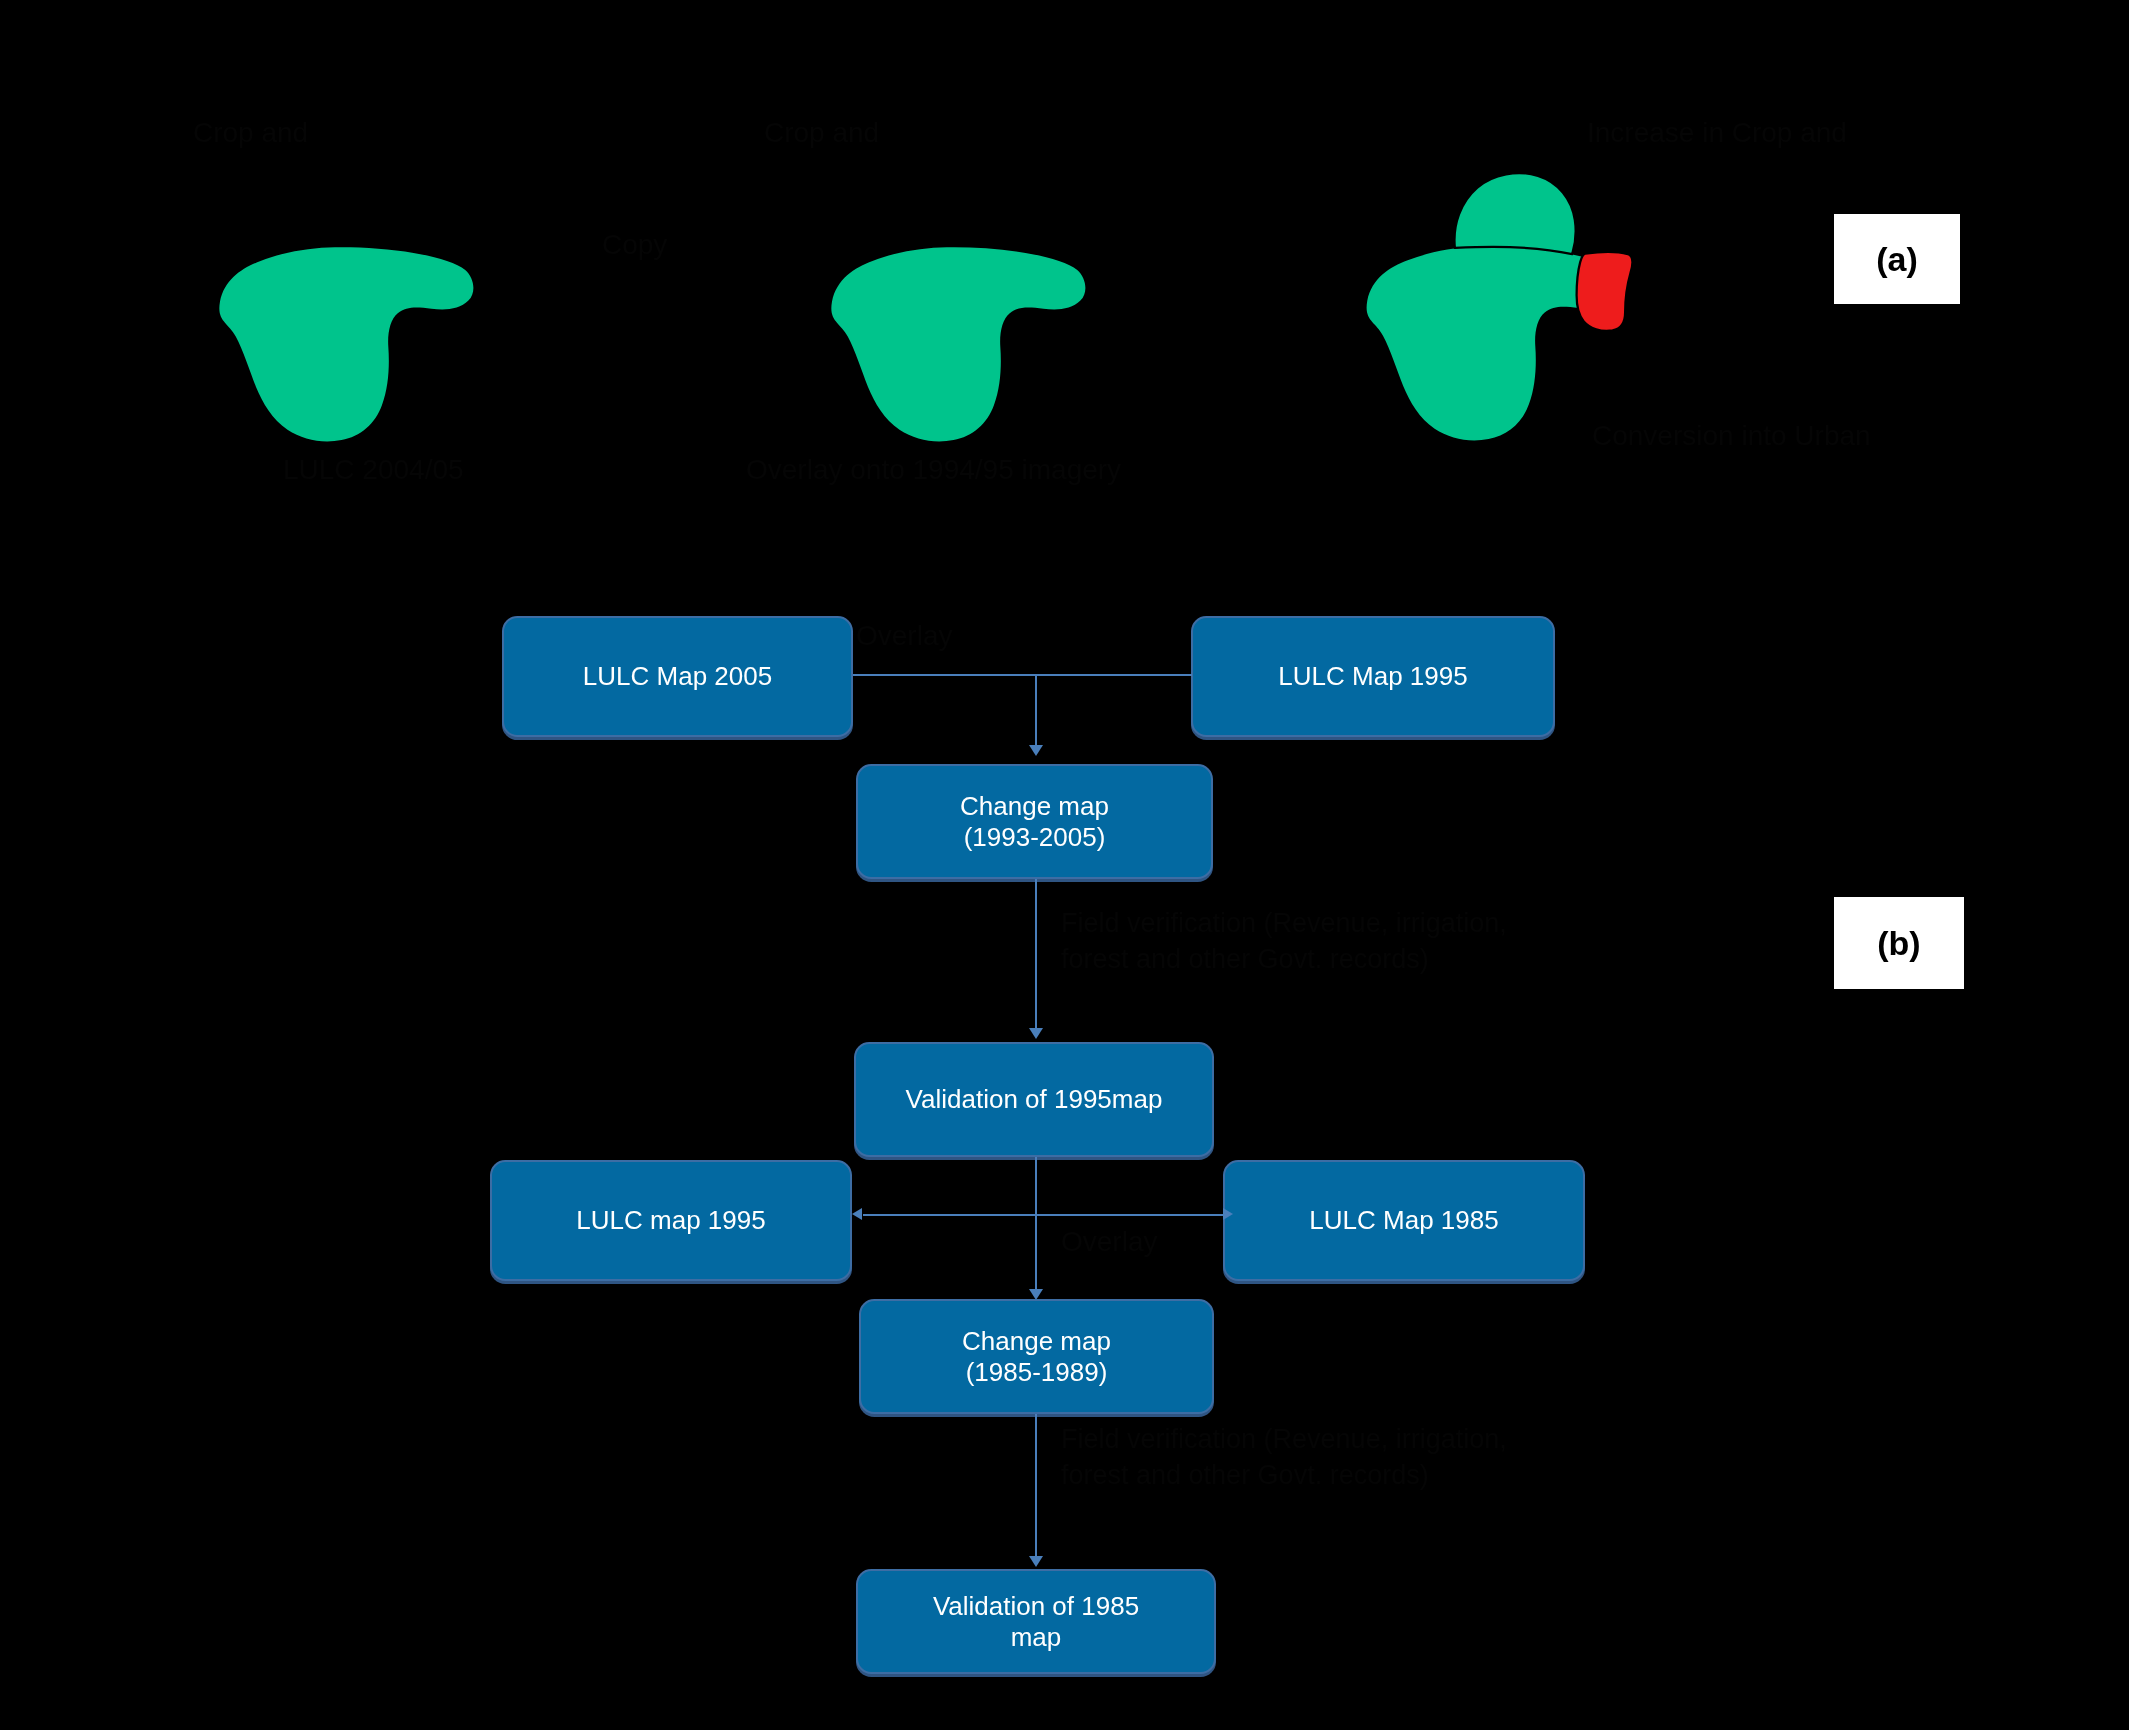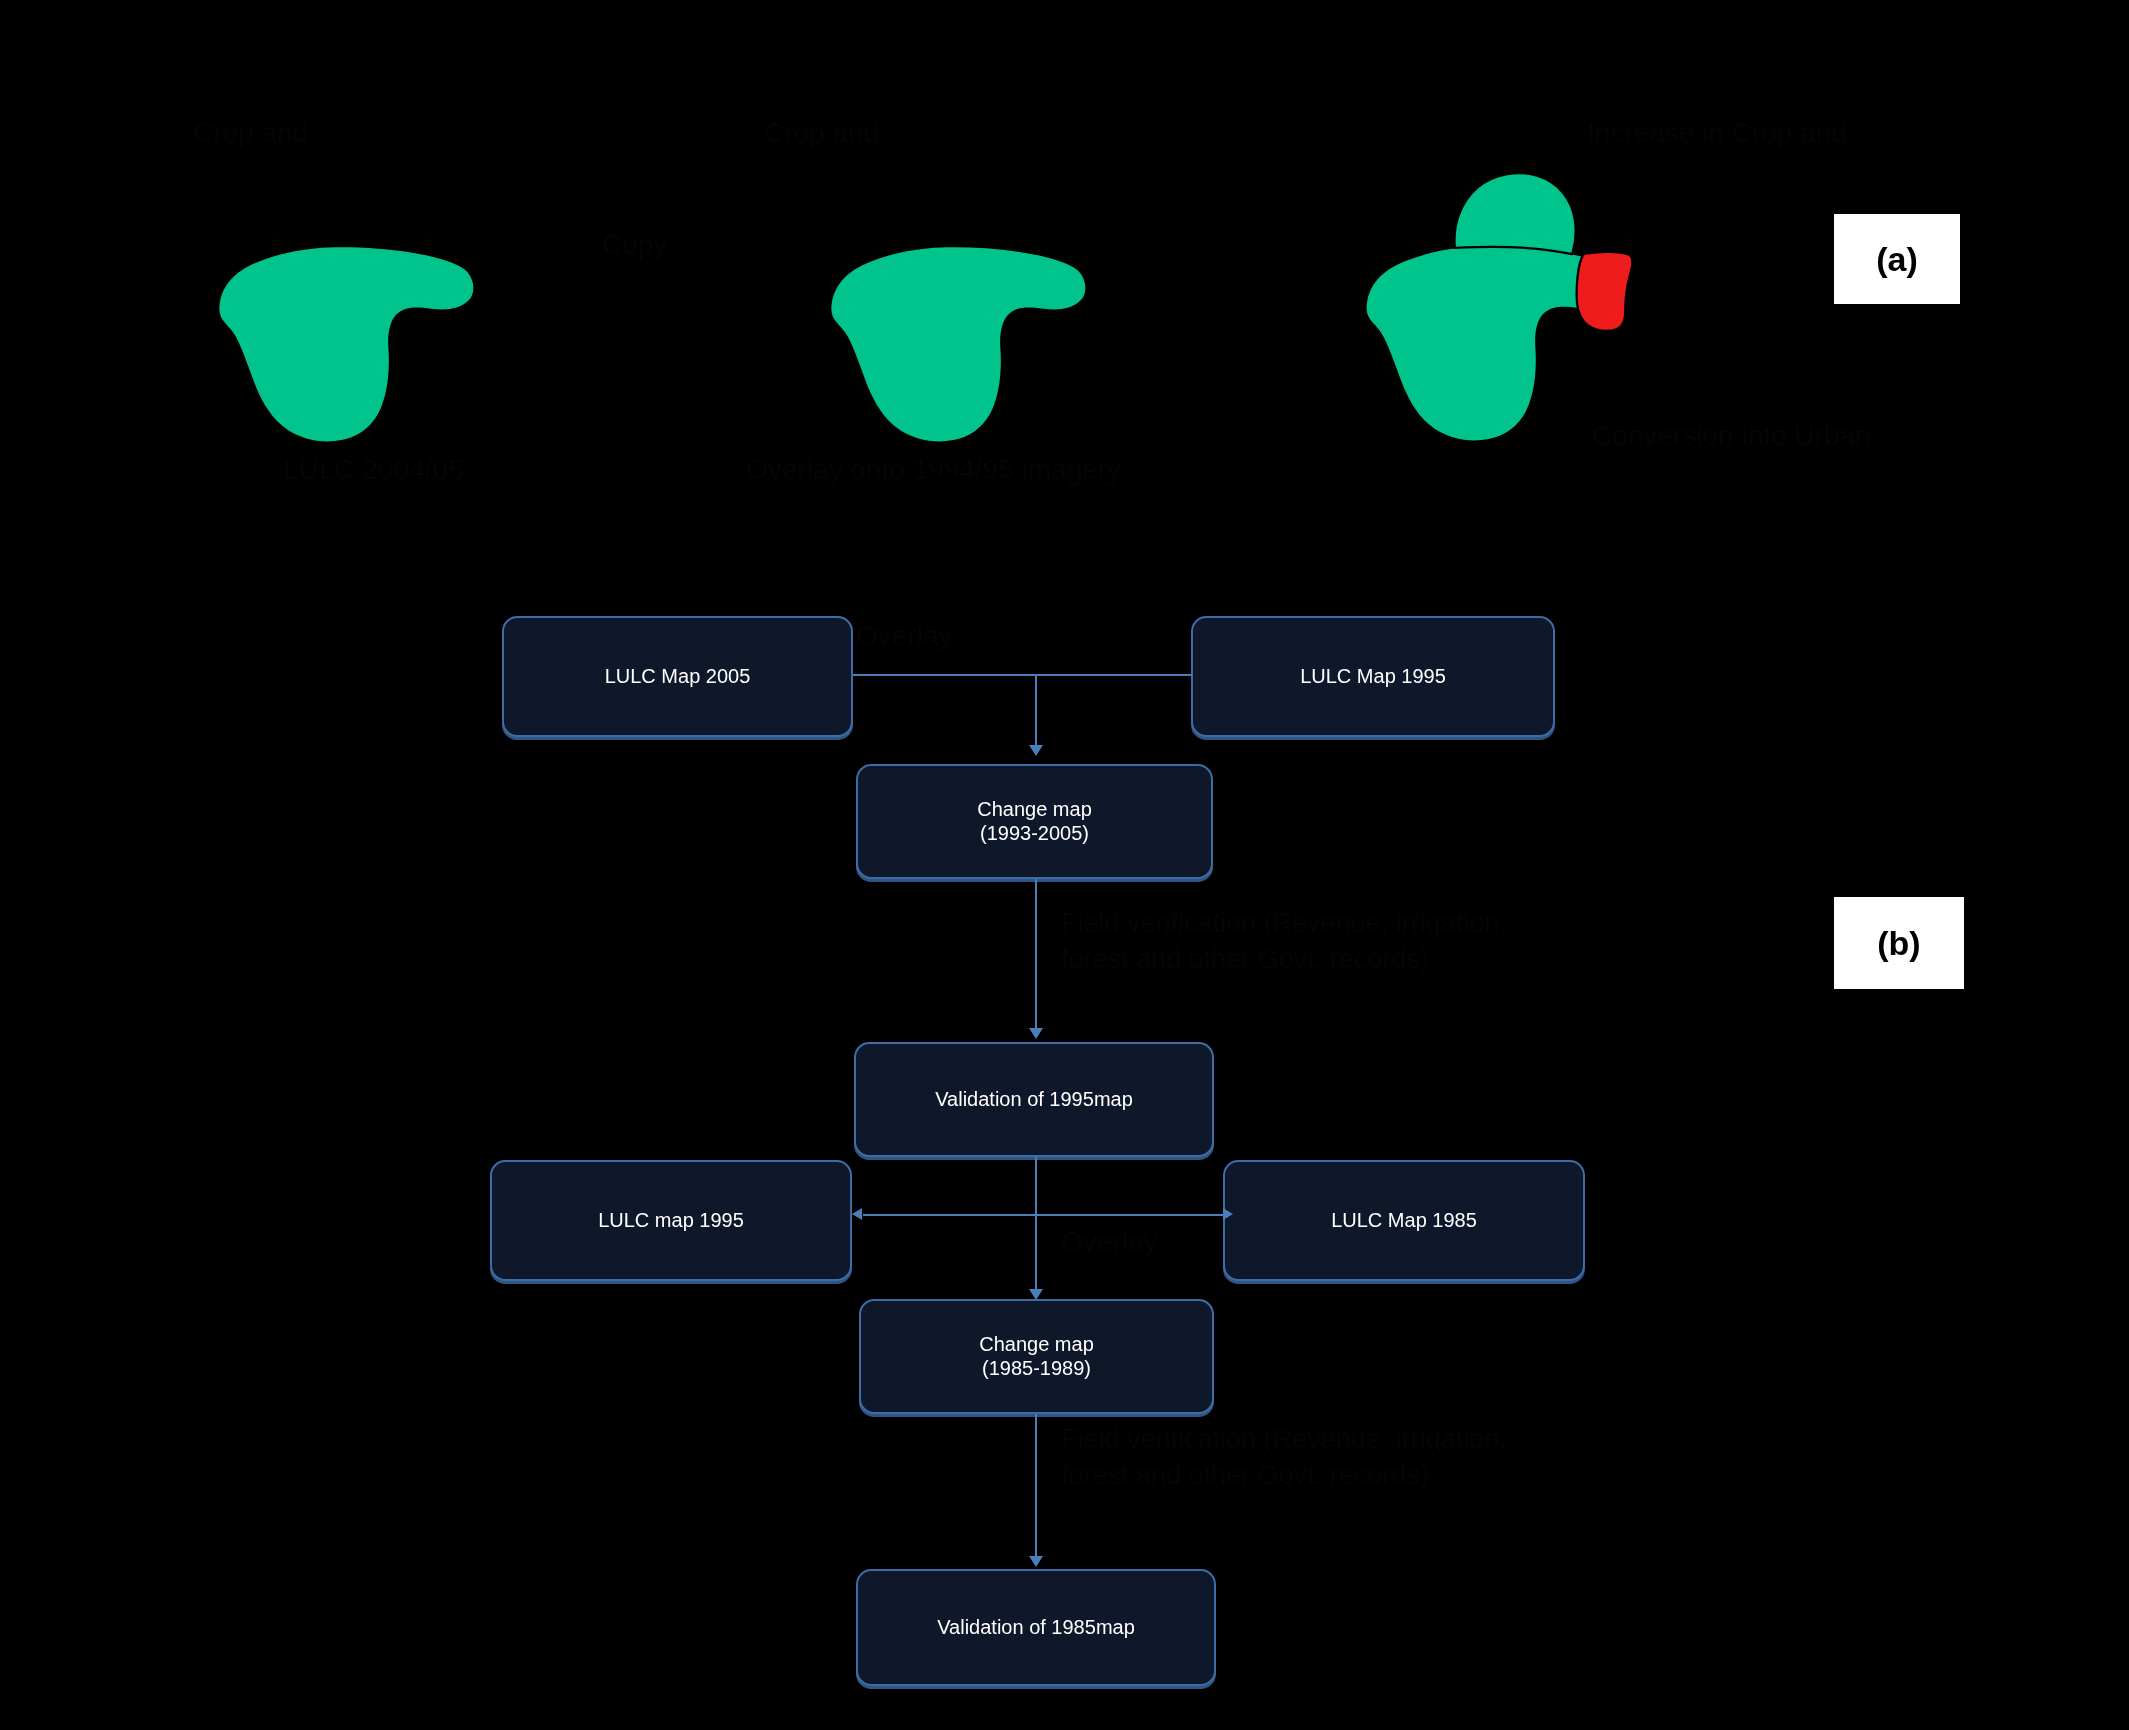--- a/index.html
+++ b/index.html
@@ -13,25 +13,25 @@
 
   .shape-wrap{position:absolute;}
   .shape-wrap svg{display:block;}
 
   
   .badge{background:#ffffff;color:#000;display:flex;align-items:center;
          justify-content:center;font-weight:bold;font-size:34px;
          font-family:"Liberation Sans",sans-serif;}
 
   
-  .node{position:absolute;background:#0f172a;border:2.2px solid #3d6da4;
+  .node{position:absolute;background:#0369a1;border:2.2px solid #3d6da4;
         border-radius:15.3px;box-sizing:border-box;
         box-shadow:0 3.1px 0 0 #2f5583;
         display:flex;align-items:center;justify-content:center;
-        text-align:center;color:#ffffff;font-size:20px;line-height:1.18;
+        text-align:center;color:#ffffff;font-size:26px;line-height:1.18;
         padding:2.7px 6.3px;}
 
   .edge{position:absolute;background:#4a7fbb;}
   .edge.h{height:2.2px;}
   .edge.v{width:2.2px;}
 
   .arrowhead{position:absolute;width:0;height:0;}
   .arrow-down{border-left:7.6px solid transparent;border-right:7.6px solid transparent;
               border-top:11.7px solid #4a7fbb;}
   .arrow-left{border-top:6.7px solid transparent;border-bottom:6.7px solid transparent;
@@ -148,19 +148,19 @@
 <div class="node" style="left:859px;top:1299px;width:355px;height:115px;flex-direction:column;">
   <span>Change map</span>
   <span>(1985-1989)</span>
 </div>
 
 <div class="edge v" style="left:1035px;top:1414px;height:144px;"></div>
 <div class="arrowhead arrow-down" style="left:1029px;top:1556px;"></div>
 
 <div class="edgelabel block" style="left:1061px;top:1421px;width:513px;font-size:27px;">Field verification (Revenue, irrigation, forest and other Govt. records)</div>
 
-<div class="node" style="left:856px;top:1569px;width:360px;height:117px;flex-direction:row;">
+<div class="node" style="left:856px;top:1569px;width:360px;height:105px;flex-direction:column;">
   <span>Validation of 1985</span>
   <span>map</span>
 </div>
 
 <div class="abs badge" style="left:1834px;top:897px;width:130px;height:92px;">(b)</div>
 
 
 </body></html>

